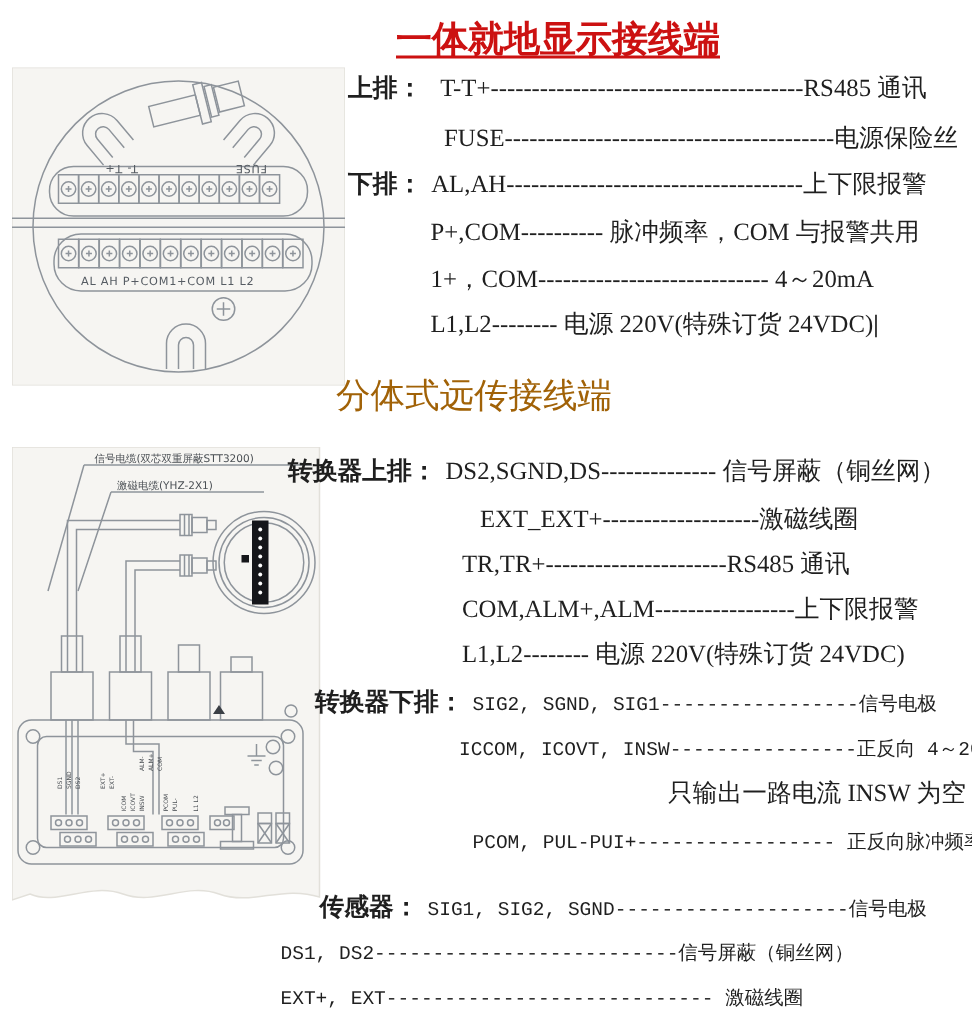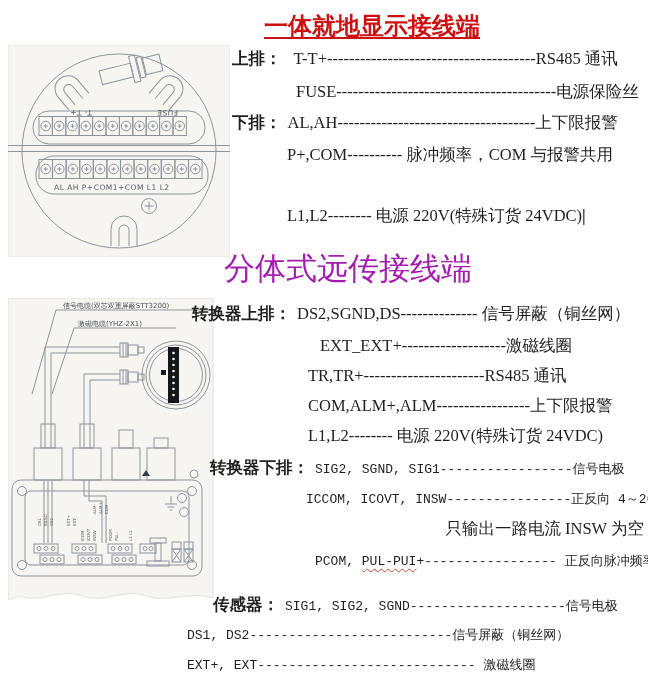--- a/index.html
+++ b/index.html
@@ -5,22 +5,22 @@
   html,body{margin:0;padding:0;}
   #page{position:relative;width:648px;height:684px;background:#ffffff;overflow:hidden;
         font-family:"Liberation Serif", serif;color:#1f1f1f;}
   .abs{position:absolute;white-space:nowrap;}
   #doc-title{left:264px;top:10px;font-size:24px;font-weight:bold;color:#cc1111;
              text-decoration:underline;text-underline-offset:3px;}
   .row{font-size:16.5px;text-align:right;}
   .lbl{font-weight:bold;margin-right:12px;}
   .lbl2{font-weight:bold;margin-right:6px;}
   .mono{font-family:"Liberation Mono","DejaVu Sans Mono",monospace;font-size:13px;}
-  #section2-title{left:224px;top:248px;font-size:31px;color:#a21caf;}
-  .wavy{text-decoration:underline;text-decoration-style:wavy;text-decoration-color:#c44a3a;
+  #section2-title{left:224px;top:248px;font-size:23px;color:#a16207;}
+  .wavy{text-decoration-style:wavy;text-decoration-color:#c44a3a;
         text-decoration-thickness:1px;text-underline-offset:3px;}
   .cursor{font-weight:bold;}
   svg{display:block;}
   .scanline{stroke:#8e949b;stroke-width:1;fill:none;}
   .scanfill{fill:#f6f5f2;stroke:#e2e0da;stroke-width:1;}
   .micro{font-size:4px;fill:#4a4f54;font-family:"DejaVu Sans",sans-serif;}
   .striplabel{font-size:7.5px;fill:#565c63;letter-spacing:.5px;font-family:"DejaVu Sans",sans-serif;}
 </style>
 </head>
 <body>
@@ -248,20 +248,21 @@
   <div class="abs" id="doc-title">一体就地显示接线端</div>
 
   <div class="abs row" style="left:232px;top:48px">
     <b class="lbl">上排：</b><span>T-T+--------------------------------------RS485 通讯</span>
   </div>
   <div class="abs row" style="left:296px;top:81px">FUSE----------------------------------------电源保险丝</div>
   <div class="abs row" style="left:287px;top:144px">P+,COM---------- 脉冲频率，COM 与报警共用</div>
   <div class="abs row" style="left:232px;top:112px">
     <b class="lbl2">下排：</b><span>AL,AH------------------------------------上下限报警</span>
   </div>
+  <div class="abs row" style="left:287px;top:175px">1+，COM---------------------------- 4～20mA</div>
   <div class="abs row" style="left:287px;top:205px">
     <span>L1,L2-------- 电源 220V(特殊订货 24VDC)</span><span class="cursor">|</span>
   </div>
 
   <div class="abs" id="section2-title">分体式远传接线端</div>
 
   <div class="abs row" style="left:192px;top:303px">
     <b class="lbl2">转换器上排：</b><span>DS2,SGND,DS-------------- 信号屏蔽（铜丝网）</span>
   </div>
   <div class="abs row" style="left:320px;top:335px">EXT_EXT+-------------------激磁线圈</div>

